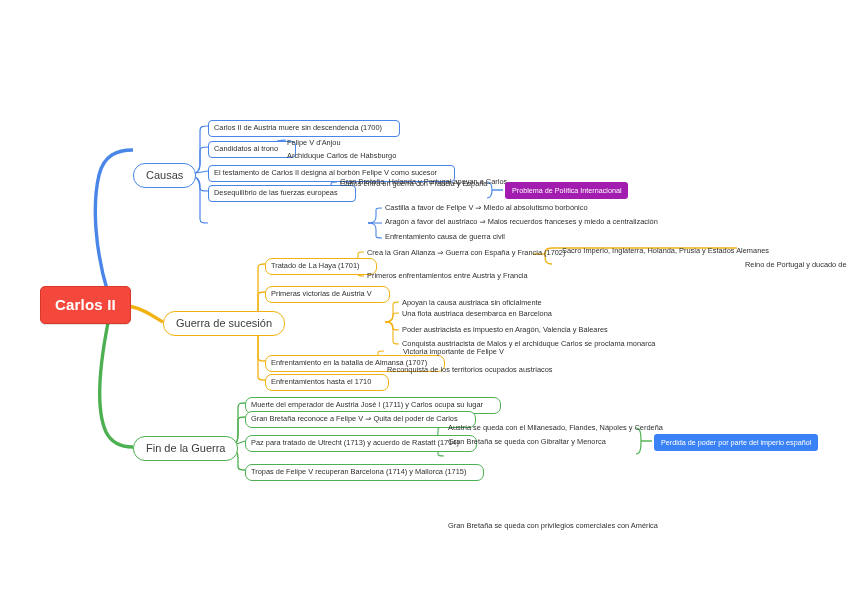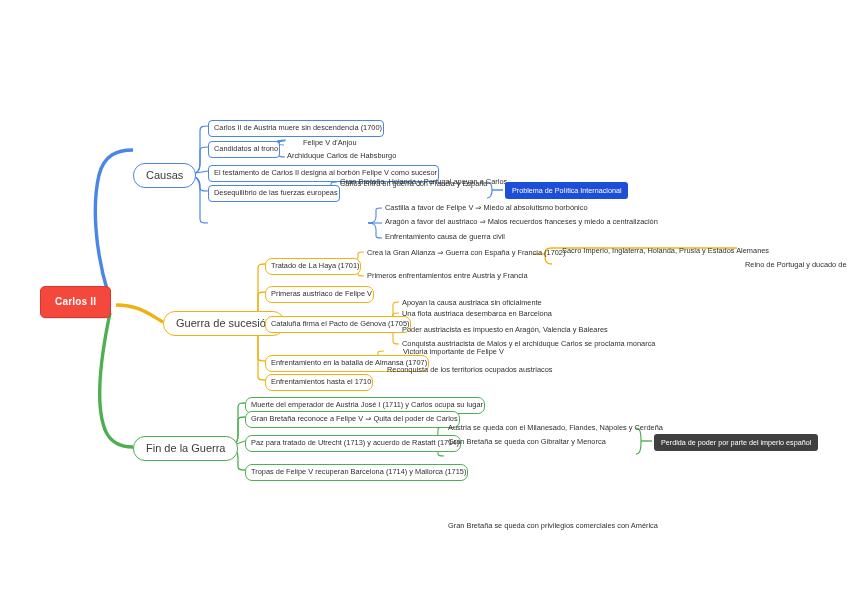--- a/index.html
+++ b/index.html
@@ -9,50 +9,50 @@
     color:#333333;
   }
   #canvas{position:absolute;left:0;top:0;width:848px;height:599px;}
   #edges{position:absolute;left:0;top:0;width:848px;height:599px;pointer-events:none;}
 
   .node{position:absolute;box-sizing:border-box;white-space:nowrap;}
 
   
   .root{
     background:#F4483C;border:1px solid #D8372C;border-radius:5px;
-    color:#ffffff;font-size:10px;font-weight:bold;
+    color:#ffffff;font-size:15px;font-weight:bold;
     padding:9px 14px 10px 14px;letter-spacing:.2px;
     box-shadow:0 1px 1px rgba(0,0,0,.12);
   }
 
   
   .branch{
     background:#ffffff;border:1.4px solid #4A86E8;border-radius:12px;
     font-size:11px;color:#3b3b3b;padding:5px 12px 6px 12px;
   }
   .branch.y{border-color:#F1B211;}
   .branch.g{border-color:#4CB050;}
 
   
   .box{
     background:#ffffff;border:1px solid #4A86E8;border-radius:4px;
-    font-size:7.4px;color:#2f2f2f;padding:3px 1px 3px 5px;line-height:1.15;
+    font-size:7.4px;color:#2f2f2f;padding:3px 17px 3px 5px;line-height:1.15;
   }
   .box.y{border-color:#F1B211;border-radius:7px;}
   .box.g{border-color:#4CB050;border-radius:7px;}
 
   
   .leaf{font-size:7.4px;color:#2f2f2f;line-height:1.15;}
 
   
   .badge{
     border-radius:3px;font-size:7.2px;color:#ffffff;padding:4px 7px 4px 7px;
-    background:#1d4ed8;
+    background:#a21caf;
   }
-  .badge.green{background:#404040;}
+  .badge.green{background:#3b82f6;}
 </style>
 </head>
 <body>
 
 <div id="canvas">
 
   <svg id="edges" viewBox="0 0 848 599" xmlns="http://www.w3.org/2000/svg">
 
     <path d="M108,293 C95,250 92,205 99,175 C104,155 117,150 133,150" fill="none" stroke="#4A86E8" stroke-width="3.4"></path>
     <path d="M116,305 C140,305 150,315 163,322" fill="none" stroke="#F1B211" stroke-width="3.4"></path>
@@ -114,21 +114,21 @@
     <path d="M636,428 C640,428 641,432 641,441 C641,450 640,454 636,454" fill="none" stroke="#4CB050" stroke-width="1.2"></path>
   </svg>
 
   <div class="node root" style="left:40px;top:286px;">Carlos II</div>
 
   <div class="node branch" style="left:133px;top:163px;">Causas</div>
 
   <div class="node box" style="left:208px;top:120px;">Carlos II de Austria muere sin descendencia (1700)</div>
 
   <div class="node box" style="left:208px;top:141px;">Candidatos al trono</div>
-  <div class="node leaf" style="left:287px;top:139px;margin-left:16px;">Felipe V d'Anjou</div>
+  <div class="node leaf" style="left:287px;top:139px;">Felipe V d'Anjou</div>
   <div class="node leaf" style="left:287px;top:152px;">Archiduque Carlos de Habsburgo</div>
 
   <div class="node box" style="left:208px;top:165px;">El testamento de Carlos II designa al borbón Felipe V como sucesor</div>
 
   <div class="node box" style="left:208px;top:185px;">Desequilibrio de las fuerzas europeas</div>
   <div class="node leaf" style="left:340px;top:178px;">Gran Bretaña, Holanda y Portugal apoyan a Carlos</div>
   <div class="node leaf" style="left:340px;top:180px;">Carlos entra en guerra con Francia y España</div>
   <div class="node badge" style="left:505px;top:182px;">Problema de Política Internacional</div>
 
   <div class="node leaf" style="left:385px;top:204px;">Castilla a favor de Felipe V ⇒ Miedo al absolutismo borbónico</div>
@@ -137,23 +137,22 @@
 
   <div class="node branch y" style="left:163px;top:311px;">Guerra de sucesión</div>
 
   <div class="node box y" style="left:265px;top:258px;">Tratado de La Haya (1701)</div>
   <div class="node leaf" style="left:367px;top:249px;">Crea la Gran Alianza ⇒ Guerra con España y Francia (1702)</div>
   <div class="node leaf" style="left:367px;top:272px;">Primeros enfrentamientos entre Austria y Francia</div>
 
   <div class="node leaf" style="left:562px;top:247px;">Sacro Imperio, Inglaterra, Holanda, Prusia y Estados Alemanes</div>
   <div class="node box y" style="left:740px;top:258px;border:none;">Reino de Portugal y ducado de Saboya unen (1703)</div>
 
-  <div class="node box y" style="left:265px;top:286px;">Primeras austriaco de Felipe V</div>
+  <div class="node box y" style="left:265px;top:286px;">Primeras victorias de Austria V</div>
 
-  <div class="node box y" style="left:265px;top:316px;">Cataluña firma el Pacto de Génova (1705)</div>
   <div class="node leaf" style="left:402px;top:299px;">Apoyan la causa austriaca sin oficialmente</div>
   <div class="node leaf" style="left:402px;top:310px;">Una flota austriaca desembarca en Barcelona</div>
   <div class="node leaf" style="left:402px;top:326px;">Poder austriacista es impuesto en Aragón, Valencia y Baleares</div>
   <div class="node leaf" style="left:402px;top:340px;">Conquista austriacista de Malos y el archiduque Carlos se proclama monarca</div>
 
   <div class="node box y" style="left:265px;top:355px;">Enfrentamiento en la batalla de Almansa (1707)</div>
   <div class="node leaf" style="left:387px;top:348px;margin-left:16px;">Victoria importante de Felipe V</div>
   <div class="node leaf" style="left:387px;top:366px;">Reconquista de los territorios ocupados austriacos</div>
 
   <div class="node box y" style="left:265px;top:374px;">Enfrentamientos hasta el 1710</div>

